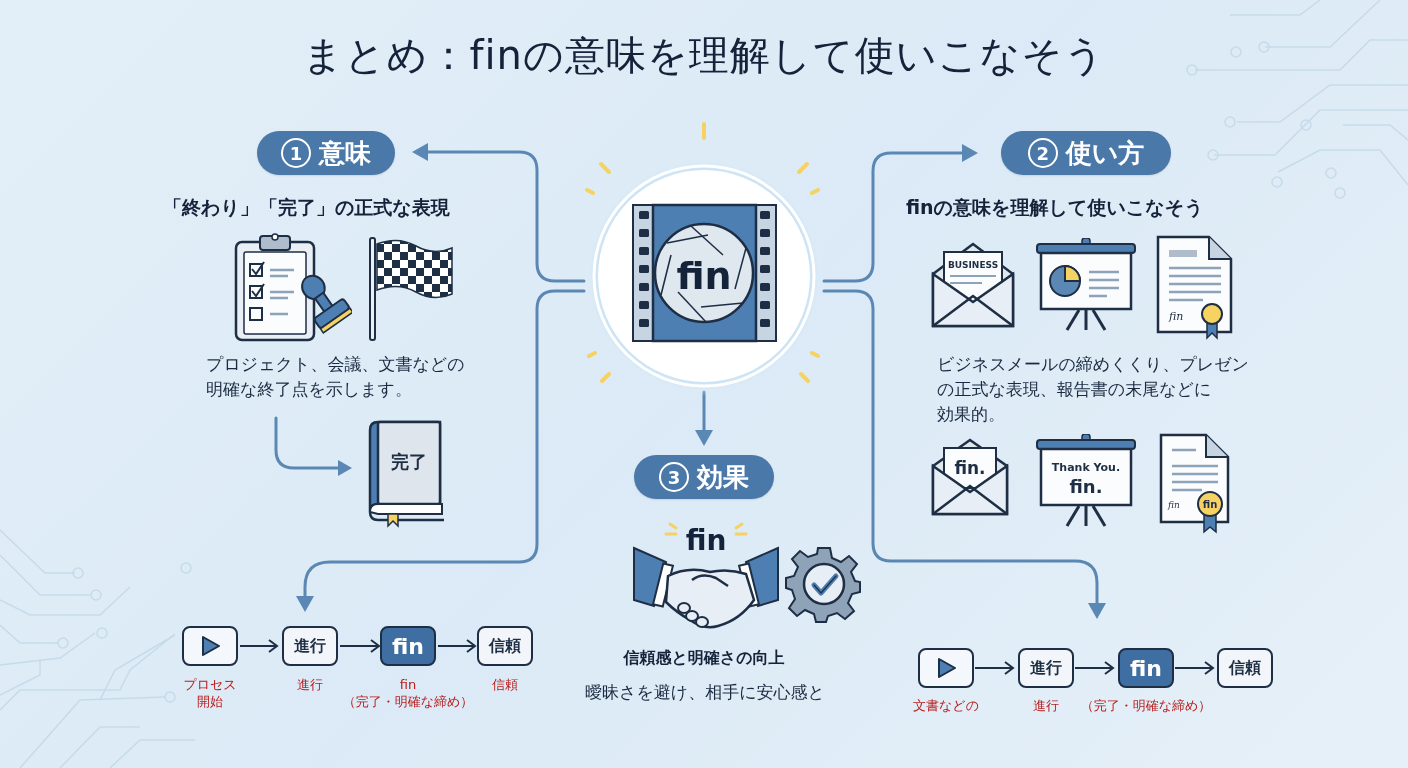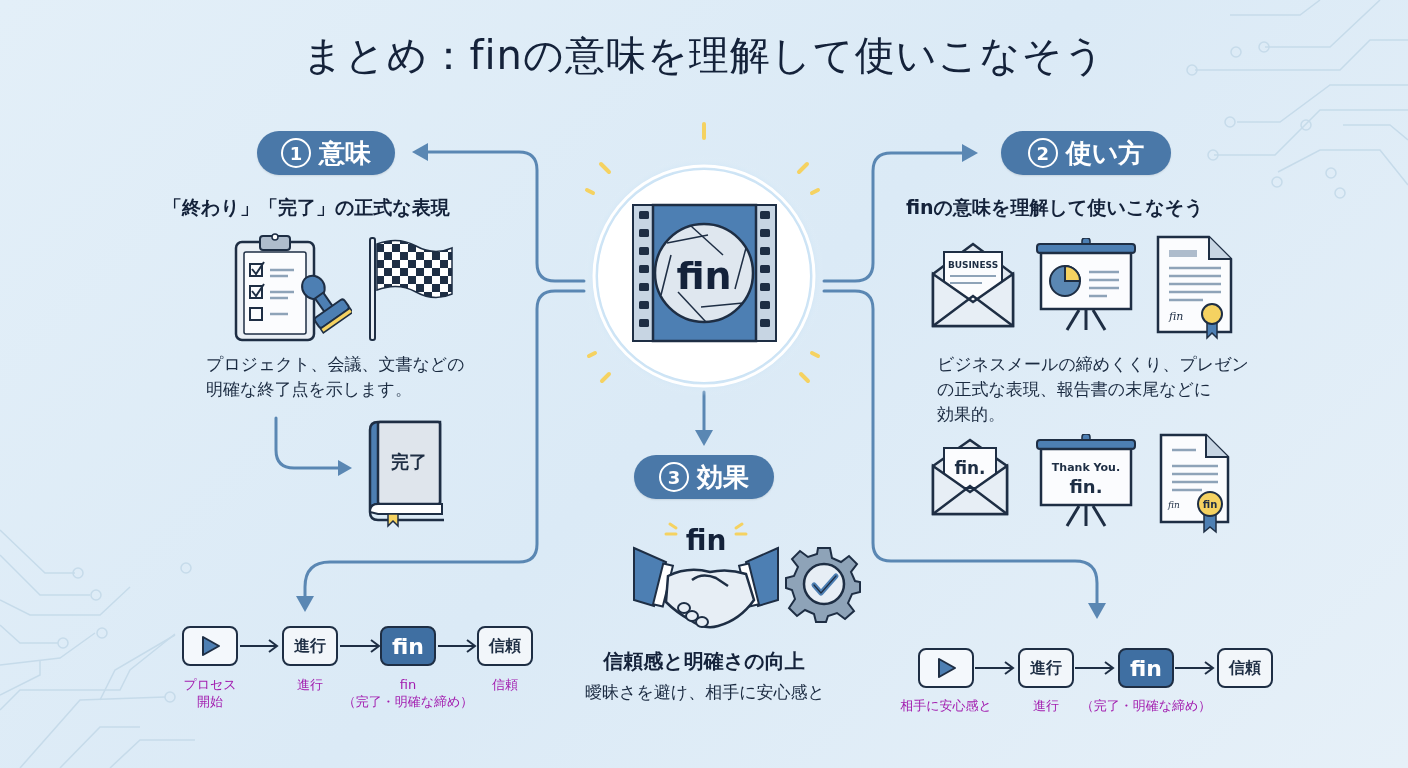--- a/index.html
+++ b/index.html
@@ -34,21 +34,21 @@
   .body-text { position: absolute; font-size: 17px; color: #1a2a40; line-height: 25px; }
 
   .step-box {
     position: absolute; width: 56px; height: 40px; border: 2.5px solid #1e2e44;
     border-radius: 8px; background: #f2f6fa;
     display: flex; align-items: center; justify-content: center;
     font-size: 16px; font-weight: bold; color: #1e2e44;
   }
   .step-box.fin { background: #3f6fa2; color: #fff; font-size: 22px; border-color: #1e2e44; }
   .step-box.play { background: #f4f8fc; }
-  .step-label { position: absolute; font-size: 13px; text-align: center; color: #a21caf; line-height: 17px; white-space: nowrap; }
+  .step-label { position: absolute; font-size: 13px; text-align: center; color: #b91c1c; line-height: 17px; white-space: nowrap; }
 </style>
 </head>
 <body>
 
 <svg class="layer" width="1408" height="768">
   <g stroke="#c6dbea" stroke-width="1.5" fill="none">
 
     <path d="M1230 15 L1300 15 L1320 0"></path>
     <path d="M1265 47 L1330 47 L1380 0"></path>
     <path d="M1195 70 L1340 70 L1370 40 L1408 40"></path>
@@ -354,21 +354,21 @@
 
 <svg class="abs" style="left:784px;top:544px;" width="80" height="80" viewBox="0 0 80 80">
   <g transform="translate(40 40)">
     <path d="M-6 -36 L6 -36 L8 -26 L17 -22 L25 -28 L33 -20 L27 -12 L31 -3 L36 -2 L36 8 L28 10 L24 19 L30 27 L21 35 L13 29 L4 32 L2 38 L-8 38 L-10 30 L-19 26 L-27 32 L-35 24 L-29 15 L-32 6 L-38 4 L-38 -6 L-30 -8 L-26 -17 L-32 -25 L-24 -33 L-16 -27 L-7 -30 Z" fill="#8ea3b8" stroke="#1e2e44" stroke-width="2"></path>
     <circle r="20" fill="#e7eef5" stroke="#1e2e44" stroke-width="2.5"></circle>
     <path d="M-10 1 L-3 9 L12 -8" fill="none" stroke="#4d7fb3" stroke-width="5" stroke-linecap="round" stroke-linejoin="round"></path>
     <path d="M-10 1 L-3 9 L12 -8" fill="none" stroke="#1e2e44" stroke-width="1.2" stroke-linecap="round" stroke-linejoin="round"></path>
   </g>
 </svg>
 
-<div class="subhead" style="left:590px;top:648px;width:228px;text-align:center;font-size:20px;">信頼感と明確さの向上</div>
+<div class="subhead" style="left:590px;top:648px;width:228px;text-align:center;font-size:16px;">信頼感と明確さの向上</div>
 <div class="body-text" style="left:555px;top:680px;width:300px;text-align:center;font-family:Liberation Serif, serif;">
   <div>曖昧さを避け、相手に安心感と</div>
 </div>
 
 <svg class="layer" width="1408" height="768">
   <g stroke="#1e2e44" stroke-width="2" fill="none">
     <path d="M240 646 L276 646 M269 640 L277 646 L269 652"></path>
     <path d="M340 646 L378 646 M371 640 L379 646 L371 652"></path>
     <path d="M438 646 L474 646 M467 640 L475 646 L467 652"></path>
   </g>
@@ -402,15 +402,15 @@
 </svg>
 <div class="step-box play" style="left:918px;top:648px;">
   <svg width="24" height="24" viewBox="0 0 24 24">
       <path d="M5 3 L21 12 L5 21 Z" fill="#4d7fb3" stroke="#1e2e44" stroke-width="2" stroke-linejoin="round"></path>
     </svg>
 </div>
 <div class="step-box" style="left:1018px;top:648px;">進行</div>
 <div class="step-box fin" style="left:1118px;top:648px;">fin</div>
 <div class="step-box" style="left:1217px;top:648px;">信頼</div>
 
-<div class="step-label" style="left:896px;top:697px;width:100px;">相手に安心感と</div>
+<div class="step-label" style="left:896px;top:697px;width:100px;">文書などの</div>
 <div class="step-label" style="left:1006px;top:697px;width:80px;">進行</div>
 <div class="step-label" style="left:1076px;top:697px;width:140px;">（完了・明確な締め）</div>
 
 </body></html>

